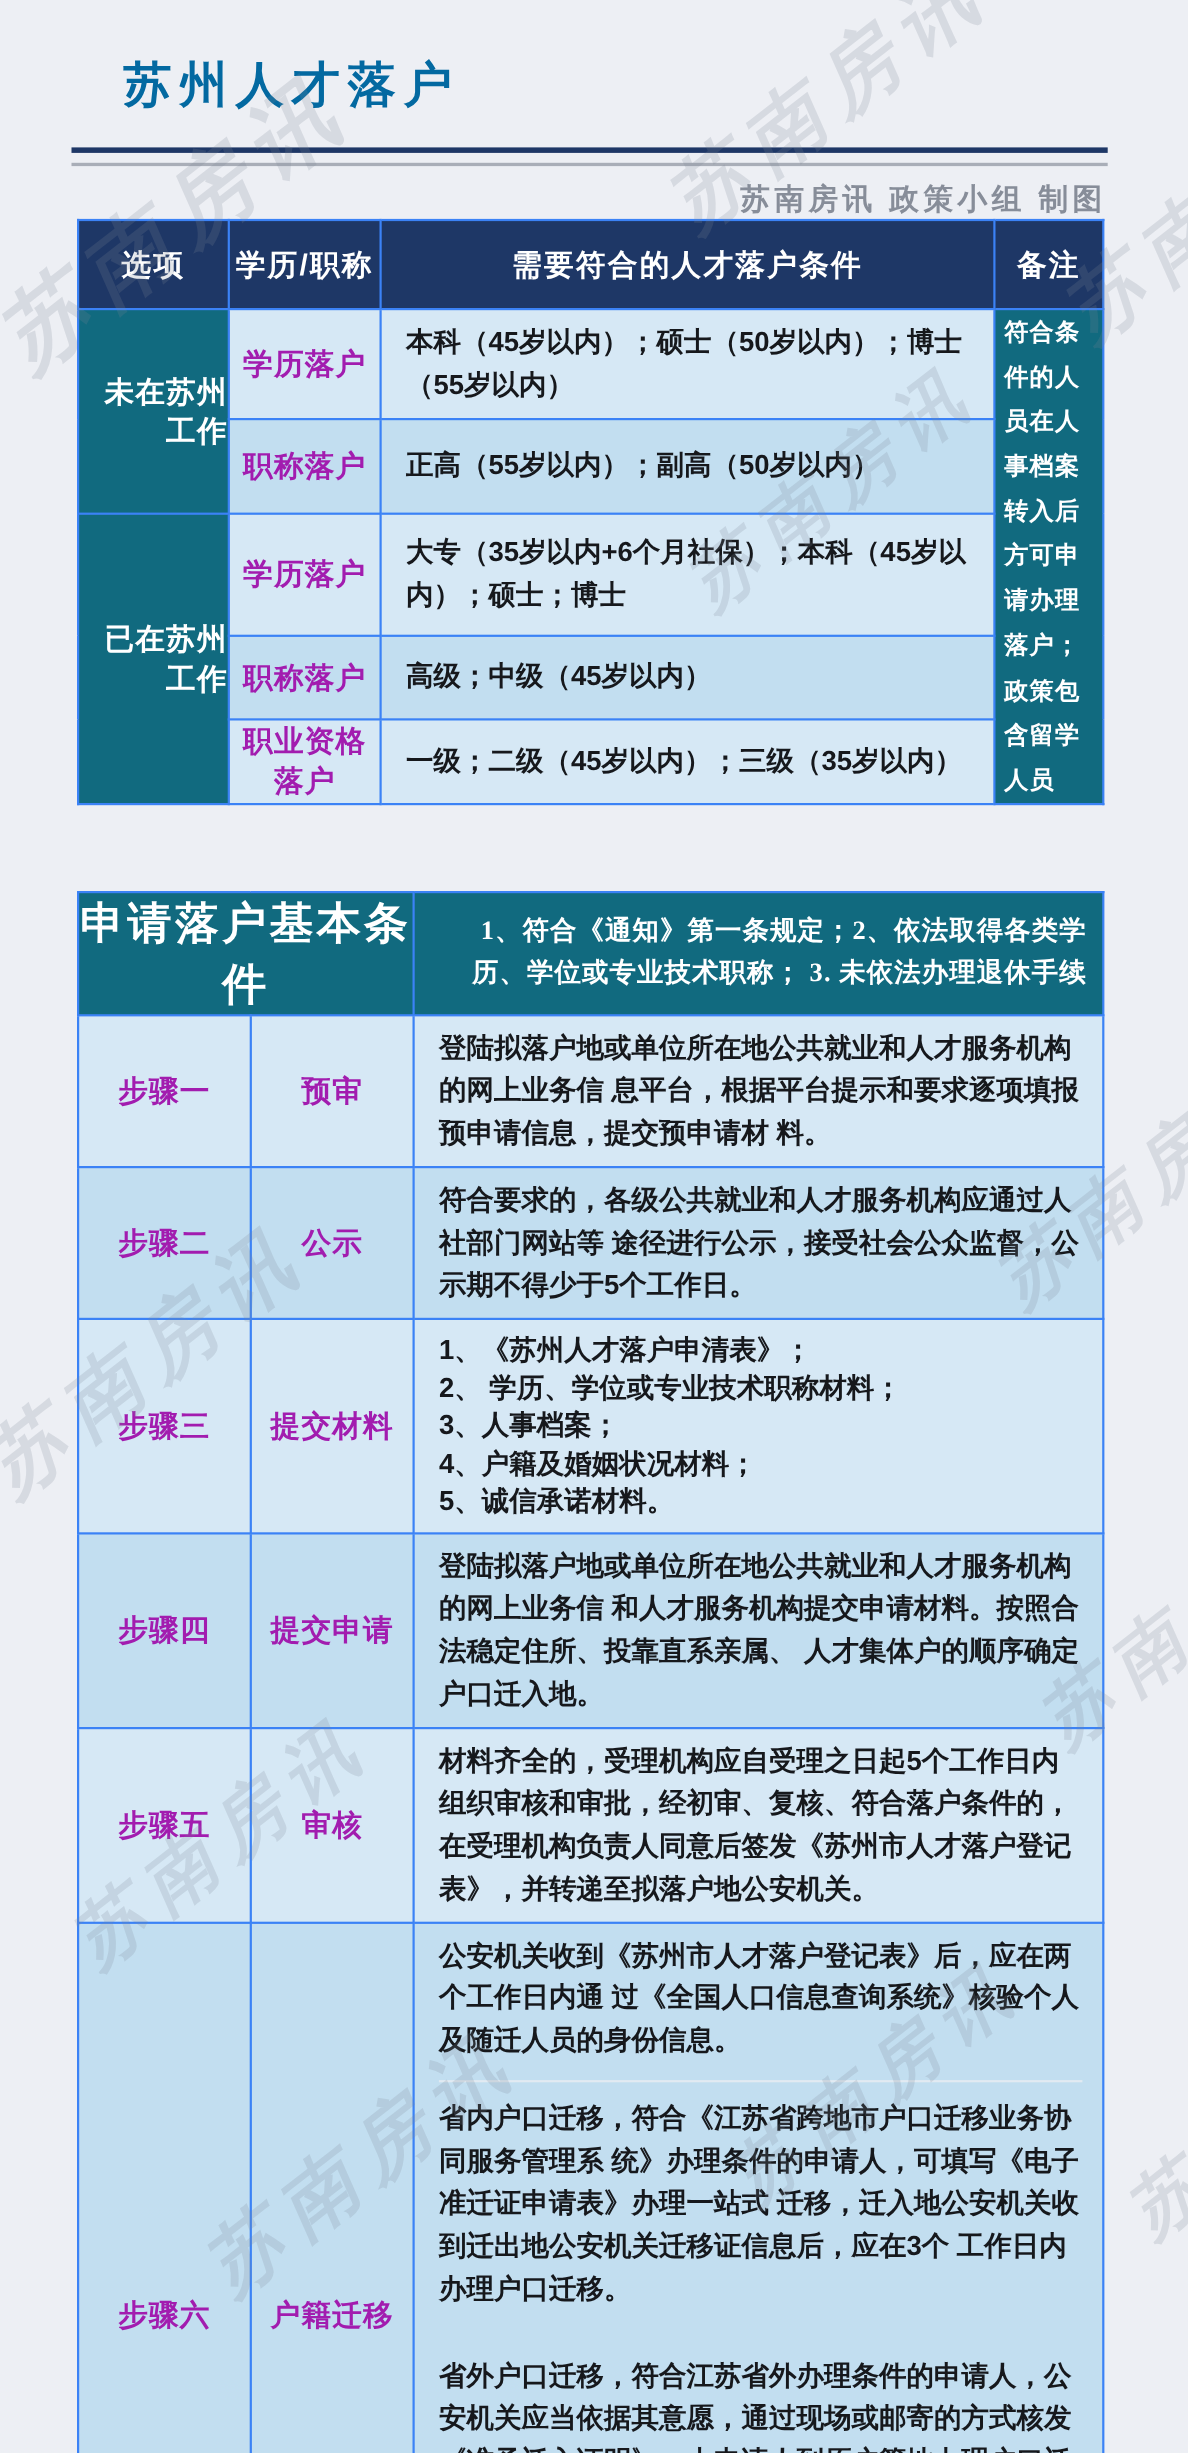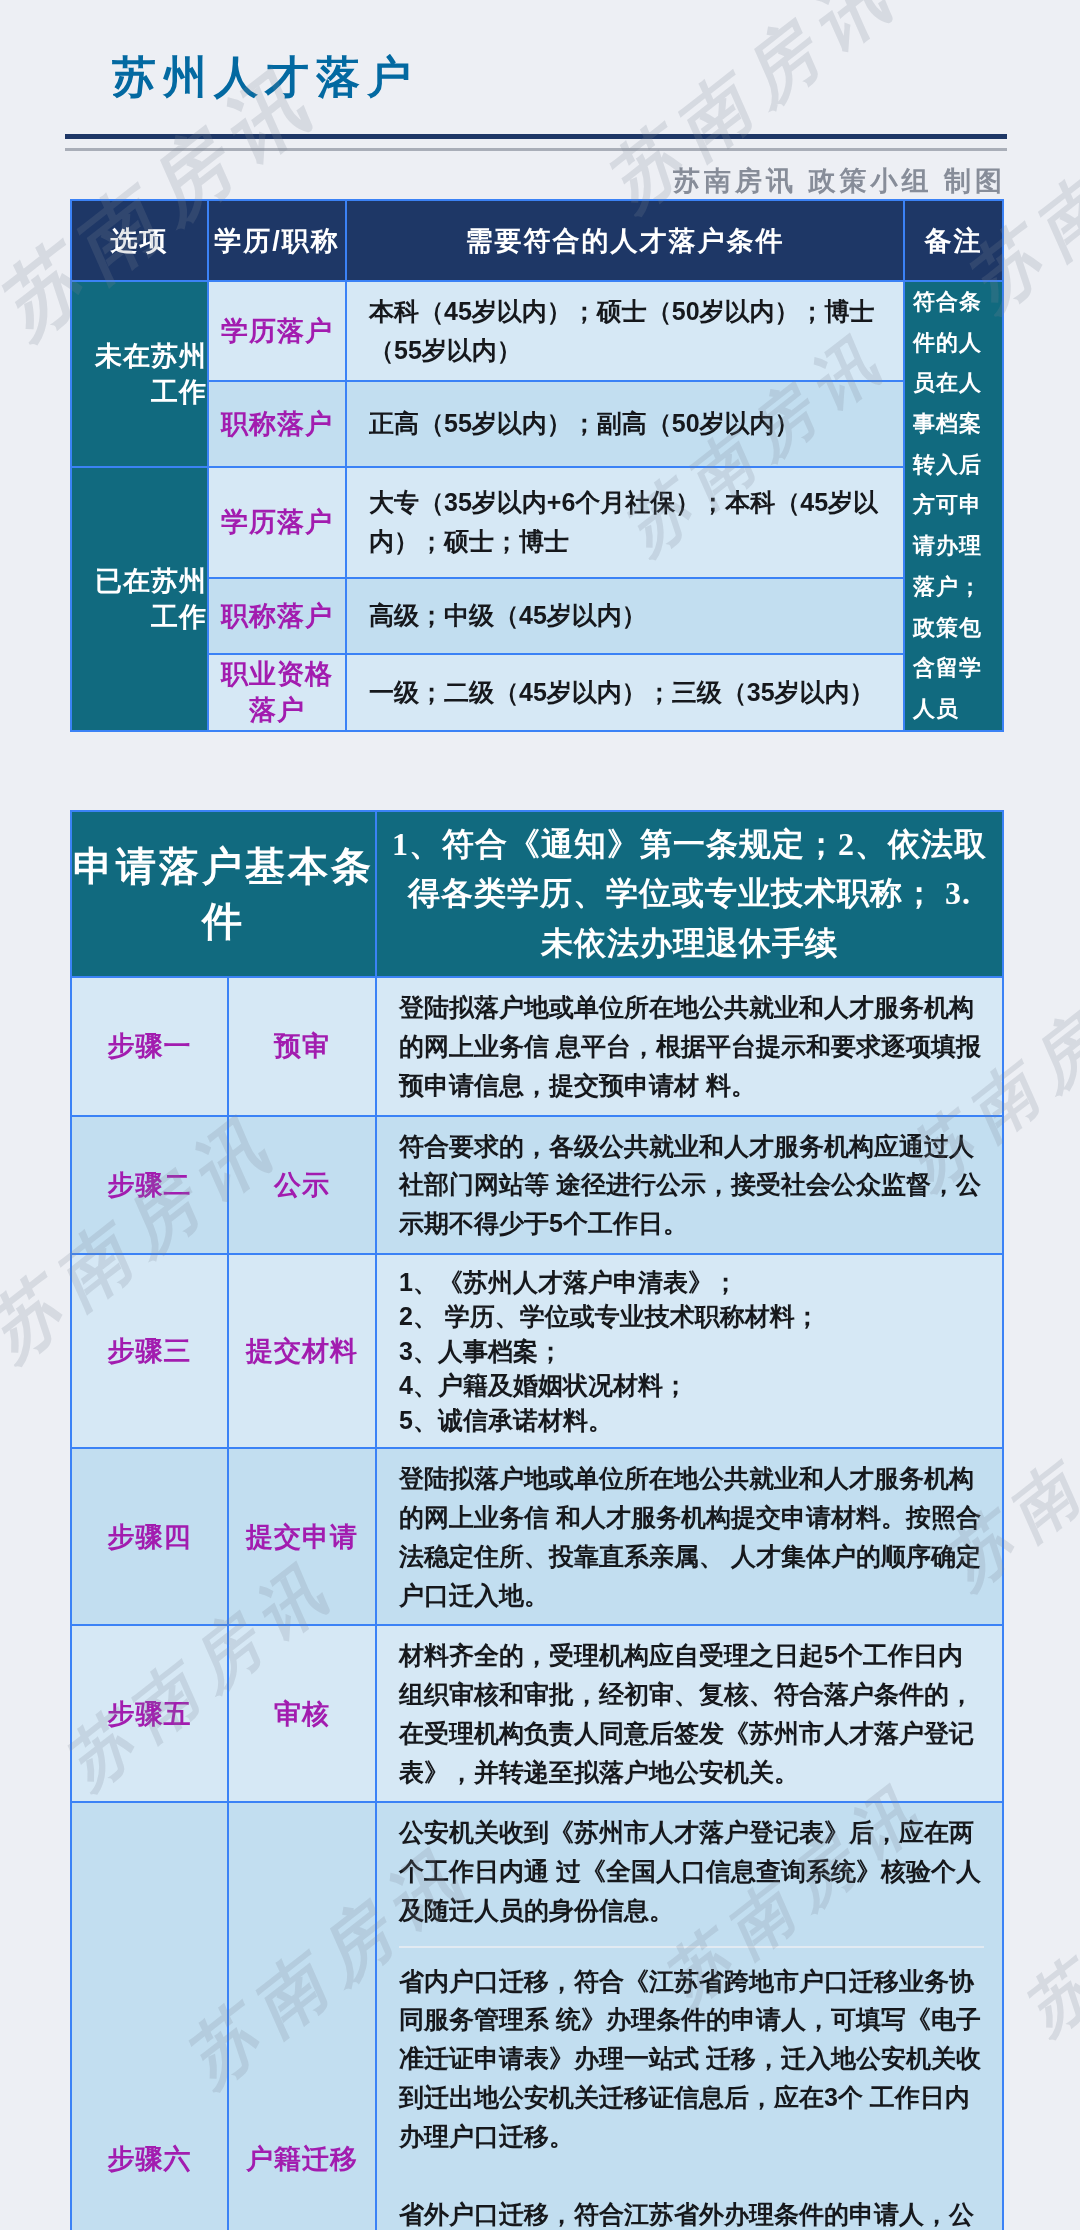--- a/index.html
+++ b/index.html
@@ -30,21 +30,21 @@
   td.group,td.remark{background:#116a7f;}
   .type,.step,.sname{font-size:27px;font-weight:bold;color:#a21caf;text-align:center;letter-spacing:1px;}
   .cond,.sdesc{font-size:25px;font-weight:bold;color:#16181c;text-align:left;padding:10px 18px 10px 22px;line-height:1.55;}
   .group{font-size:27px;text-align:right;letter-spacing:1px;}
   .remark{font-size:22px;text-align:left;line-height:1.85;padding:0 4px 0 8px;letter-spacing:1px;margin-top:24px;}
   .t1 .h{height:81px;} .t1 .r1{height:74px;} .t1 .r2{height:86px;} .t1 .r3{height:62px;}
   .t1 .r4{height:76px;} .t1 .r5{height:77px;}
   .t2{margin-top:78px;}
   .t2 .h{height:81px;}
   .t2 .hlabel{font-size:40px;letter-spacing:3px;}
-  .t2 .htext{font-size:32px;text-align:center;padding:8px 14px;line-height:1.55;letter-spacing:1px;
+  .t2 .htext{font-size:24px;text-align:right;padding:8px 14px;line-height:1.55;letter-spacing:1px;
              font-family:"Liberation Serif","DejaVu Serif",serif;}
   .t2 .s1{height:86px;} .t2 .s2{height:84px;} .t2 .s3{height:168px;}
   .t2 .s4{height:100px;} .t2 .s5{height:110px;} .t2 .s6{height:413px;}
   .sdesc p{margin:0;}
   .s3 .sdesc p{line-height:1.38;}
   .s6 .sdesc p.p1{border-bottom:2px solid #e2eaf2;padding-bottom:16px;margin-bottom:14px;}
   .s6 .sdesc p.p2{margin-bottom:40px;}
 </style>
 </head>
 <body>

